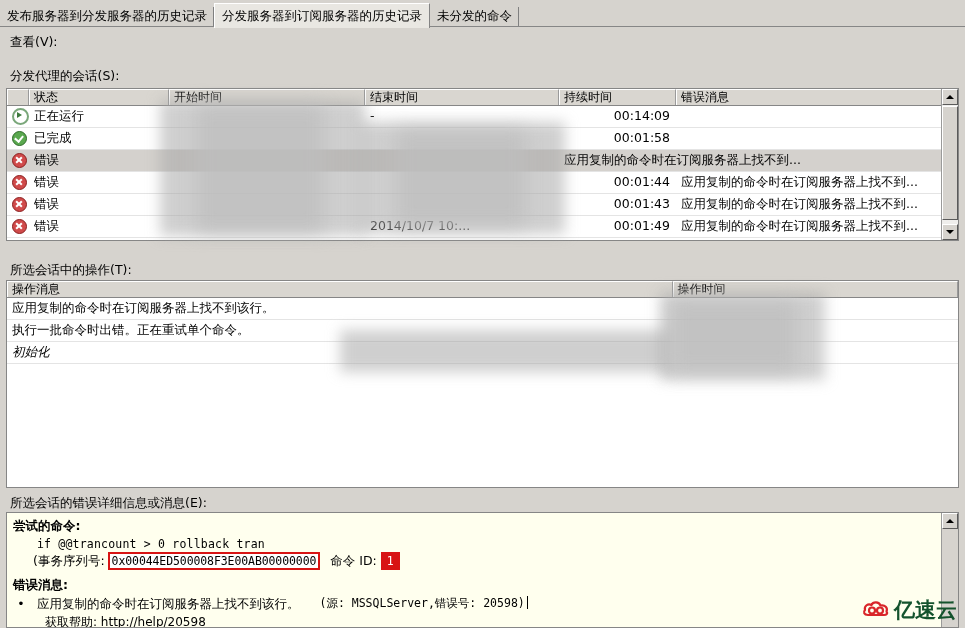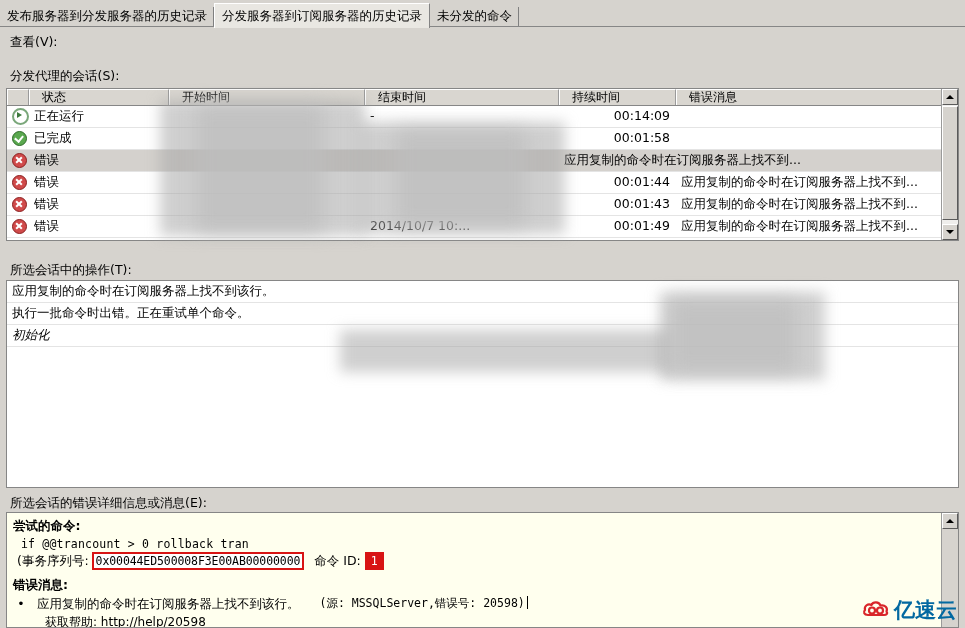--- a/index.html
+++ b/index.html
@@ -139,21 +139,21 @@
     box-sizing: border-box;
   }
   .hcell {
     background: #d9d6d0;
     border-right: 1px solid #9a9a9a;
     border-top: 1px solid #ffffff;
     border-left: 1px solid #ffffff;
     box-sizing: border-box;
     font-size: 12px;
     line-height: 15px;
-    padding-left: 12px;
+    padding-left: 4px;
     white-space: nowrap;
     overflow: hidden;
     font-weight: normal;
   }
   .grow {
     display: flex;
     height: 22px;
     border-bottom: 1px solid #e4e4e4;
     box-sizing: border-box;
     align-items: center;
@@ -261,25 +261,25 @@
     border: 1px solid #868686;
     box-sizing: border-box;
     overflow: hidden;
     font-family: "DejaVu Sans", "Liberation Sans", sans-serif;
   }
   .errpanel .inner { padding: 4px 6px; }
   .eh { font-weight: bold; font-size: 12.5px; margin: 1px 0 2px 0; }
   .ecode {
     font-family: "DejaVu Sans Mono", "Liberation Mono", monospace;
     font-size: 11.5px;
-    margin-left: 8px;
+    margin-left: 24px;
     letter-spacing: 0.2px;
   }
   .eline2 {
-    margin-left: 4px;
+    margin-left: 20px;
     display: flex;
     align-items: center;
     font-size: 12px;
     margin-top: 1px;
   }
   .hlbox {
     border: 2px solid #d81414;
     padding: 0px 2px;
     background: #ffffff;
     font-family: "DejaVu Sans Mono", "Liberation Mono", monospace;
@@ -333,21 +333,21 @@
     position: absolute;
     right: 8px; bottom: 4px;
     display: flex;
     align-items: center;
     gap: 4px;
     z-index: 40;
   }
   .wm-text {
     font-size: 21px;
     font-weight: bold;
-    color: #0369a1;
+    color: #14532d;
     letter-spacing: 0px;
   }
 </style>
 </head>
 <body>
 
 <div class="tabstrip">
   <div class="tab sep">
     <span>发布服务器到分发服务器的历史记录</span>
   </div>
@@ -454,20 +454,24 @@
 </div>
 
 <div class="blur" style="left:160px; top:100px; width:205px; height:136px;"></div>
 <div class="blur2" style="left:196px; top:104px; width:128px; height:128px;"></div>
 <div class="blur" style="left:360px; top:122px; width:205px; height:112px;"></div>
 <div class="blur2" style="left:396px; top:130px; width:130px; height:96px;"></div>
 
 <div class="seclabel" style="left:10px; top:262px;">所选会话中的操作(T):</div>
 
 <div class="gridpanel" style="left:6px; top:280px; width:953px; height:208px;">
+  <div class="gridhead">
+    <div class="hcell" style="width:667px;">操作消息</div>
+    <div class="hcell" style="width:286px;">操作时间</div>
+  </div>
 
   <div class="grow">
     <div class="gcell" style="width:667px;">应用复制的命令时在订阅服务器上找不到该行。</div>
     <div class="gcell" style="width:286px;"></div>
   </div>
   <div class="grow">
     <div class="gcell" style="width:667px;">执行一批命令时出错。正在重试单个命令。</div>
     <div class="gcell" style="width:286px;"></div>
   </div>
   <div class="grow">

